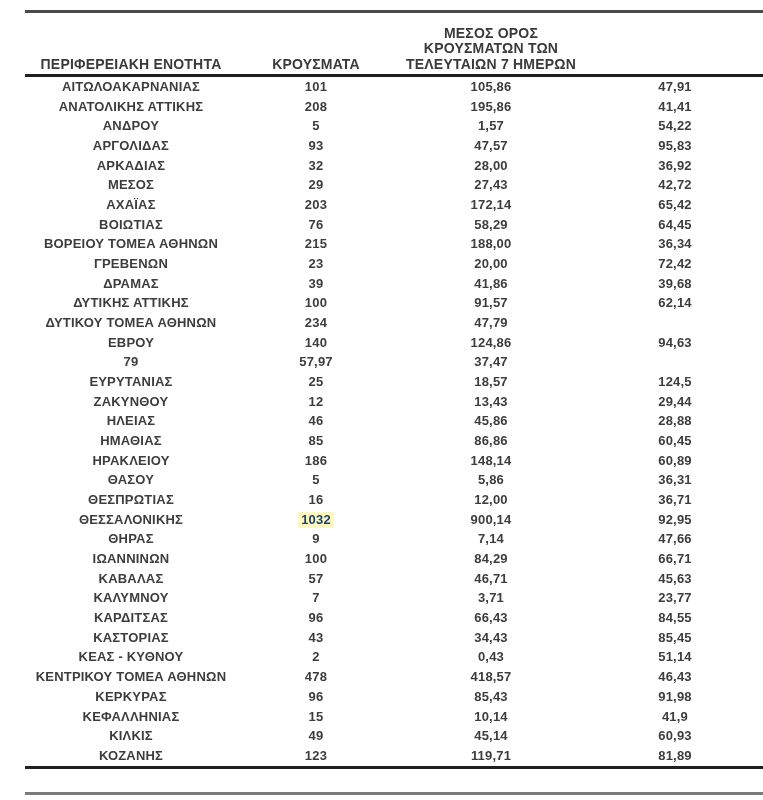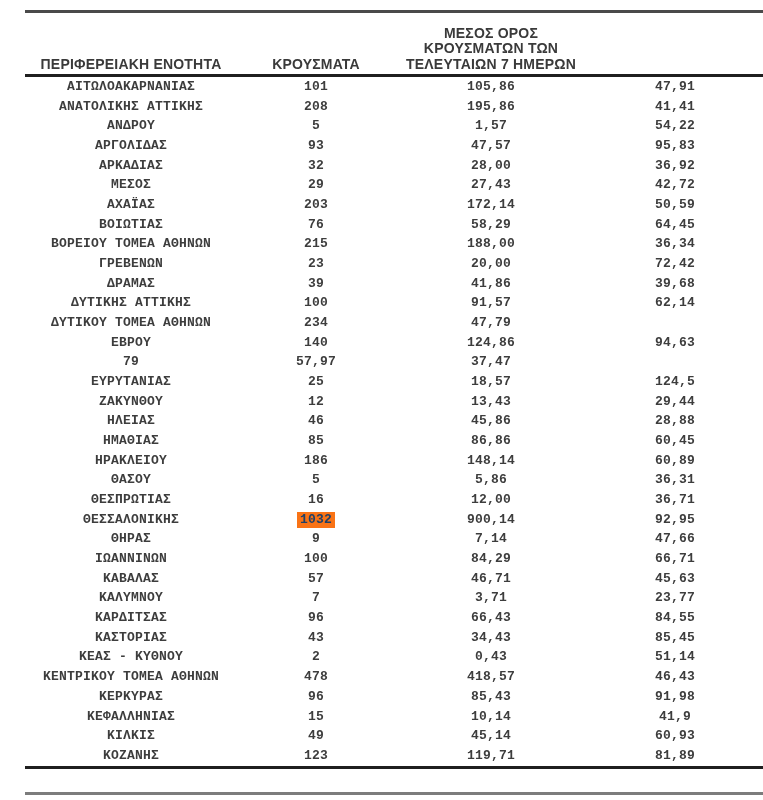--- a/index.html
+++ b/index.html
@@ -44,21 +44,20 @@
     letter-spacing: 0.2px;
   }
   .body-rows {
     border-bottom: 3px solid #1f1f1f;
   }
   .data-row {
     display: grid;
     grid-template-columns: 212px 158px 192px 176px;
     height: 19.68px;
     align-items: center;
-    font-family: Liberation Mono, monospace;
   }
   .cell {
     text-align: center;
     font-size: 13px;
     font-weight: 600;
     line-height: 19.68px;
     color: #3d3d3d;
     letter-spacing: 0.2px;
     white-space: nowrap;
   }
@@ -125,21 +124,21 @@
       <div class="data-row">
     <div class="cell">ΜΕΣΟΣ</div>
     <div class="cell">29</div>
     <div class="cell">27,43</div>
     <div class="cell">42,72</div>
   </div>
       <div class="data-row">
     <div class="cell">ΑΧΑΪΑΣ</div>
     <div class="cell">203</div>
     <div class="cell">172,14</div>
-    <div class="cell">50,59</div>
+    <div class="cell">65,42</div>
   </div>
       <div class="data-row">
     <div class="cell">ΒΟΙΩΤΙΑΣ</div>
     <div class="cell">76</div>
     <div class="cell">58,29</div>
     <div class="cell">64,45</div>
   </div>
       <div class="data-row">
     <div class="cell">ΒΟΡΕΙΟΥ ΤΟΜΕΑ ΑΘΗΝΩΝ</div>
     <div class="cell">215</div>
@@ -217,21 +216,21 @@
     <div class="cell">36,31</div>
   </div>
       <div class="data-row">
     <div class="cell">ΘΕΣΠΡΩΤΙΑΣ</div>
     <div class="cell">16</div>
     <div class="cell">12,00</div>
     <div class="cell">36,71</div>
   </div>
       <div class="data-row">
     <div class="cell">ΘΕΣΣΑΛΟΝΙΚΗΣ</div>
-    <div class="cell"><span class="selection-highlight" style="background: #f97316; color: rgb(31, 64, 104);">1032</span></div>
+    <div class="cell"><span class="selection-highlight" style="background: #fef9c3; color: rgb(31, 64, 104);">1032</span></div>
     <div class="cell">900,14</div>
     <div class="cell">92,95</div>
   </div>
       <div class="data-row">
     <div class="cell">ΘΗΡΑΣ</div>
     <div class="cell">9</div>
     <div class="cell">7,14</div>
     <div class="cell">47,66</div>
   </div>
       <div class="data-row">

